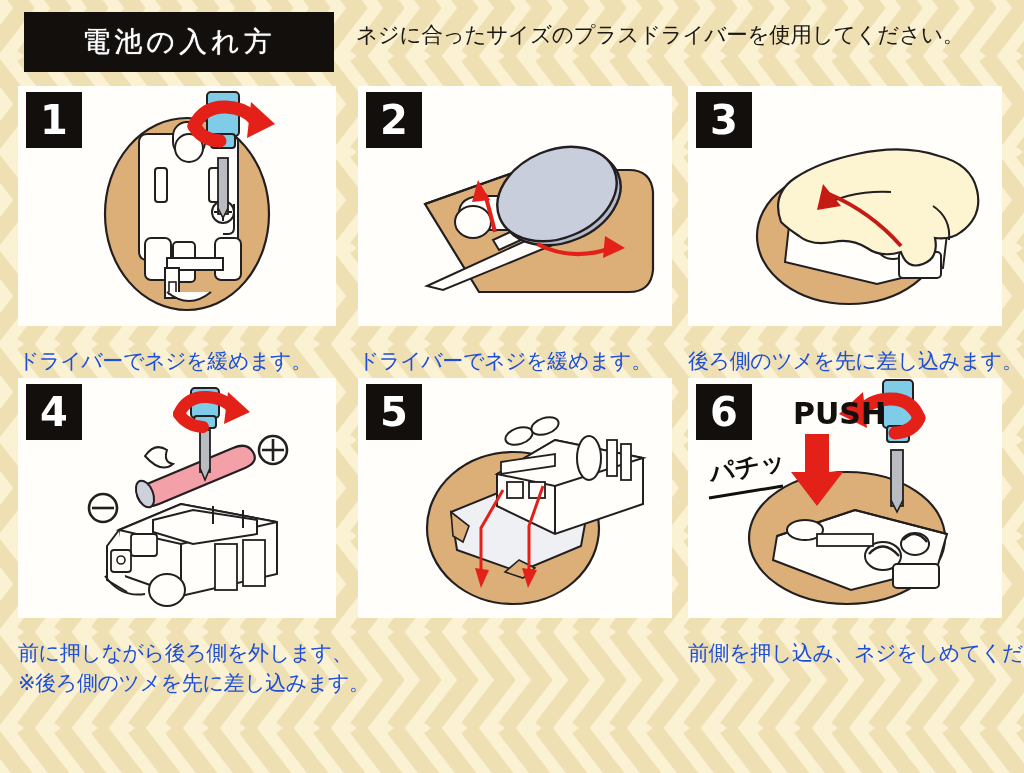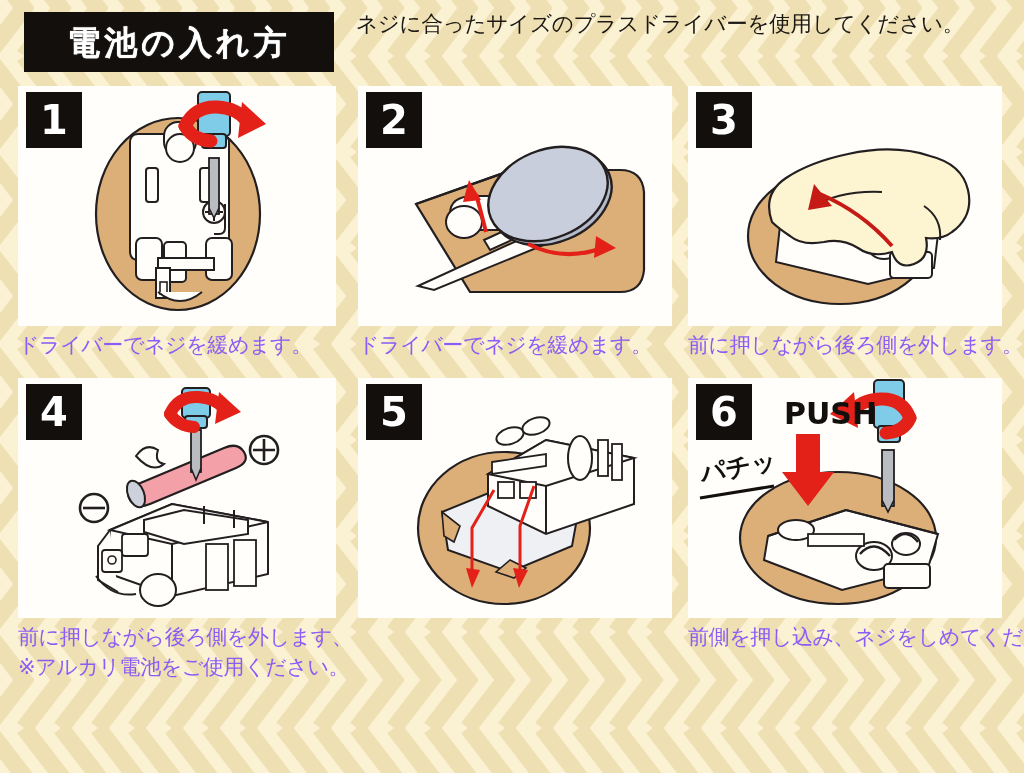--- a/index.html
+++ b/index.html
@@ -28,60 +28,60 @@
   .header-row{
     position:absolute;left:0;top:0;width:1024px;height:86px;
   }
   .title-banner{
     position:absolute;left:24px;top:12px;
     width:310px;height:60px;
     background:#120f0d;
     display:flex;align-items:center;justify-content:center;
   }
   .title-banner .t{
-    color:#fff;font-weight:700;font-size:33px;letter-spacing:4px;
+    color:#fff;font-weight:400;font-size:28px;letter-spacing:4px;
     font-family:"DejaVu Sans","Liberation Sans",sans-serif;
     line-height:1;
     text-shadow:0 0 1px #fff;
   }
   .header-note{
     position:absolute;left:356px;top:9px;width:660px;
     color:#1b1713;font-size:21.5px;line-height:1.42;
     letter-spacing:-.2px;font-weight:500;
   }
-  .header-note div{white-space:nowrap;}
+  .header-note div{white-space:nowrap;margin-top:11px;}
 
   
   .grid{
     position:absolute;left:0;top:86px;width:1024px;height:687px;
   }
   .step{
     position:absolute;
   }
   .col1{left:18px;}  .col2{left:358px;} .col3{left:688px;}
   .row1{top:0px;}    .row2{top:292px;}
   .panel{
     position:relative;
     width:318px;height:240px;
     background:#fffefb;
   }
   .col2 .panel,.col3 .panel{width:314px;}
   .panel .art{
-    position:absolute;inset:0;z-index:1;overflow:hidden;
+    position:absolute;inset:0;z-index:1;overflow:hidden;margin-left:9px;
   }
   .badge{
     position:absolute;left:8px;top:6px;z-index:6;
     width:56px;height:56px;background:#120f0d;
     color:#fff;font-size:40px;font-weight:700;
     display:flex;align-items:center;justify-content:center;
     line-height:1;
   }
   .caption{
-    margin-top:4px;
-    color:#8b5cf6;font-size:21px;line-height:1.45;
+    margin-top:20px;
+    color:#1d4ed8;font-size:21px;line-height:1.45;
     letter-spacing:-.4px;font-weight:500;
     white-space:nowrap;
   }
   .caption.multi{white-space:normal;}
   .caption div{white-space:nowrap;}
   svg{display:block;}
 </style>
 </head>
 <body>
 
@@ -214,21 +214,21 @@
             <path d="M122 122 q30 -18 72 -16" fill="none" stroke="#231f20" stroke-width="2"></path>
             <path d="M236 120 q18 12 16 34" fill="none" stroke="#231f20" stroke-width="2"></path>
 
             <path d="M204 160 q-30 -34 -72 -52" fill="none" stroke="#c61b15" stroke-width="4"></path>
             <path d="M126 98 l18 22 l-24 4 z" fill="#c61b15"></path>
           </svg>
         </div>
         <div class="badge">3</div>
       </div>
       <div class="caption">
-        <div>前に押しながら後ろ側を外します。</div>
+        <div>後ろ側のツメを先に差し込みます。</div>
       </div>
     </div>
 
     <div class="step col1 row2">
       <div class="panel">
         <div class="art">
           <svg width="318" height="240" viewBox="0 0 318 240">
             <rect x="0" y="0" width="318" height="240" fill="#fffefb"></rect>
 
             <path d="M92 152 l62 -26 l96 18 l0 52 l-96 22 l-62 -22 z" fill="#fffefb" stroke="#231f20" stroke-width="2"></path>
@@ -264,21 +264,21 @@
             <path d="M246 61 l0 22 M235 72 l22 0" stroke="#231f20" stroke-width="2.6"></path>
 
             <circle cx="76" cy="130" r="14" fill="none" stroke="#231f20" stroke-width="2.6"></circle>
             <path d="M65 130 l22 0" stroke="#231f20" stroke-width="2.6"></path>
           </svg>
         </div>
         <div class="badge">4</div>
       </div>
       <div class="caption multi">
         <div>前に押しながら後ろ側を外します、</div>
-        <div>※アルカリ電池をご使用ください。</div>
+        <div>※後ろ側のツメを先に差し込みます。</div>
       </div>
     </div>
 
     <div class="step col2 row2">
       <div class="panel">
         <div class="art">
           <svg width="314" height="240" viewBox="0 0 314 240">
             <rect x="0" y="0" width="314" height="240" fill="#fffefb"></rect>
 
             <ellipse cx="146" cy="150" rx="86" ry="76" fill="#dcaf78" stroke="#231f20" stroke-width="2.2"></ellipse>

